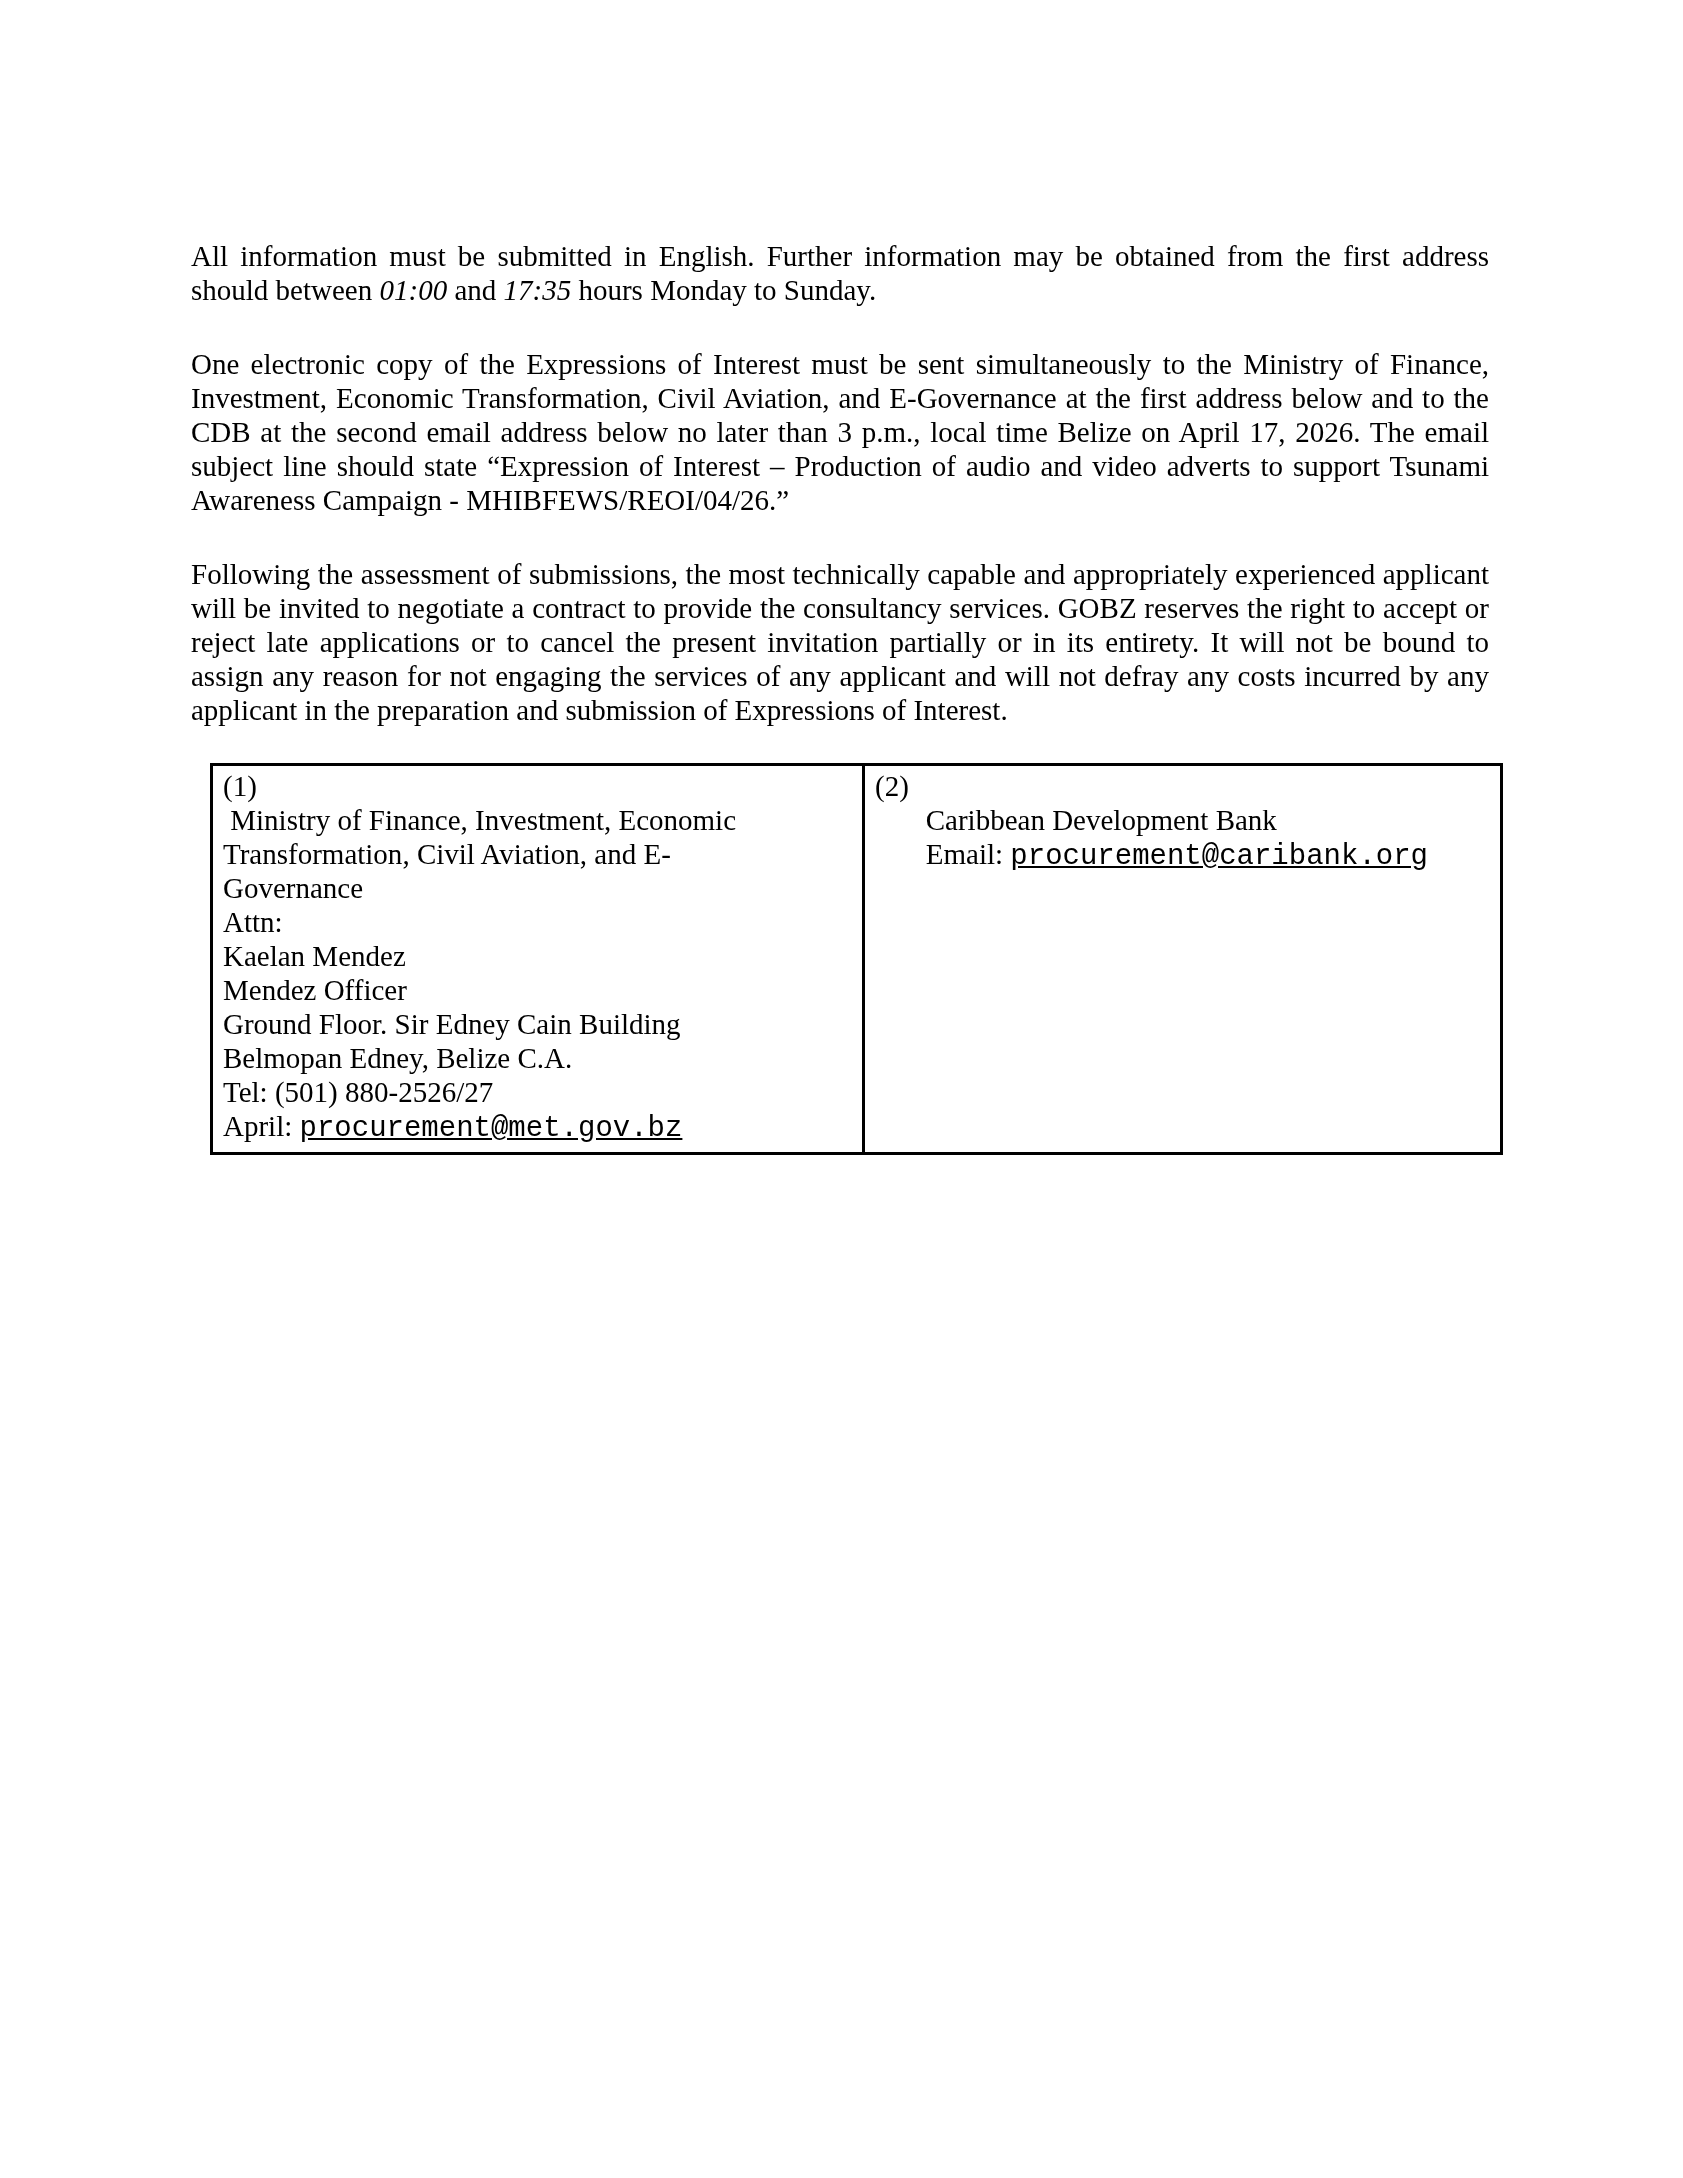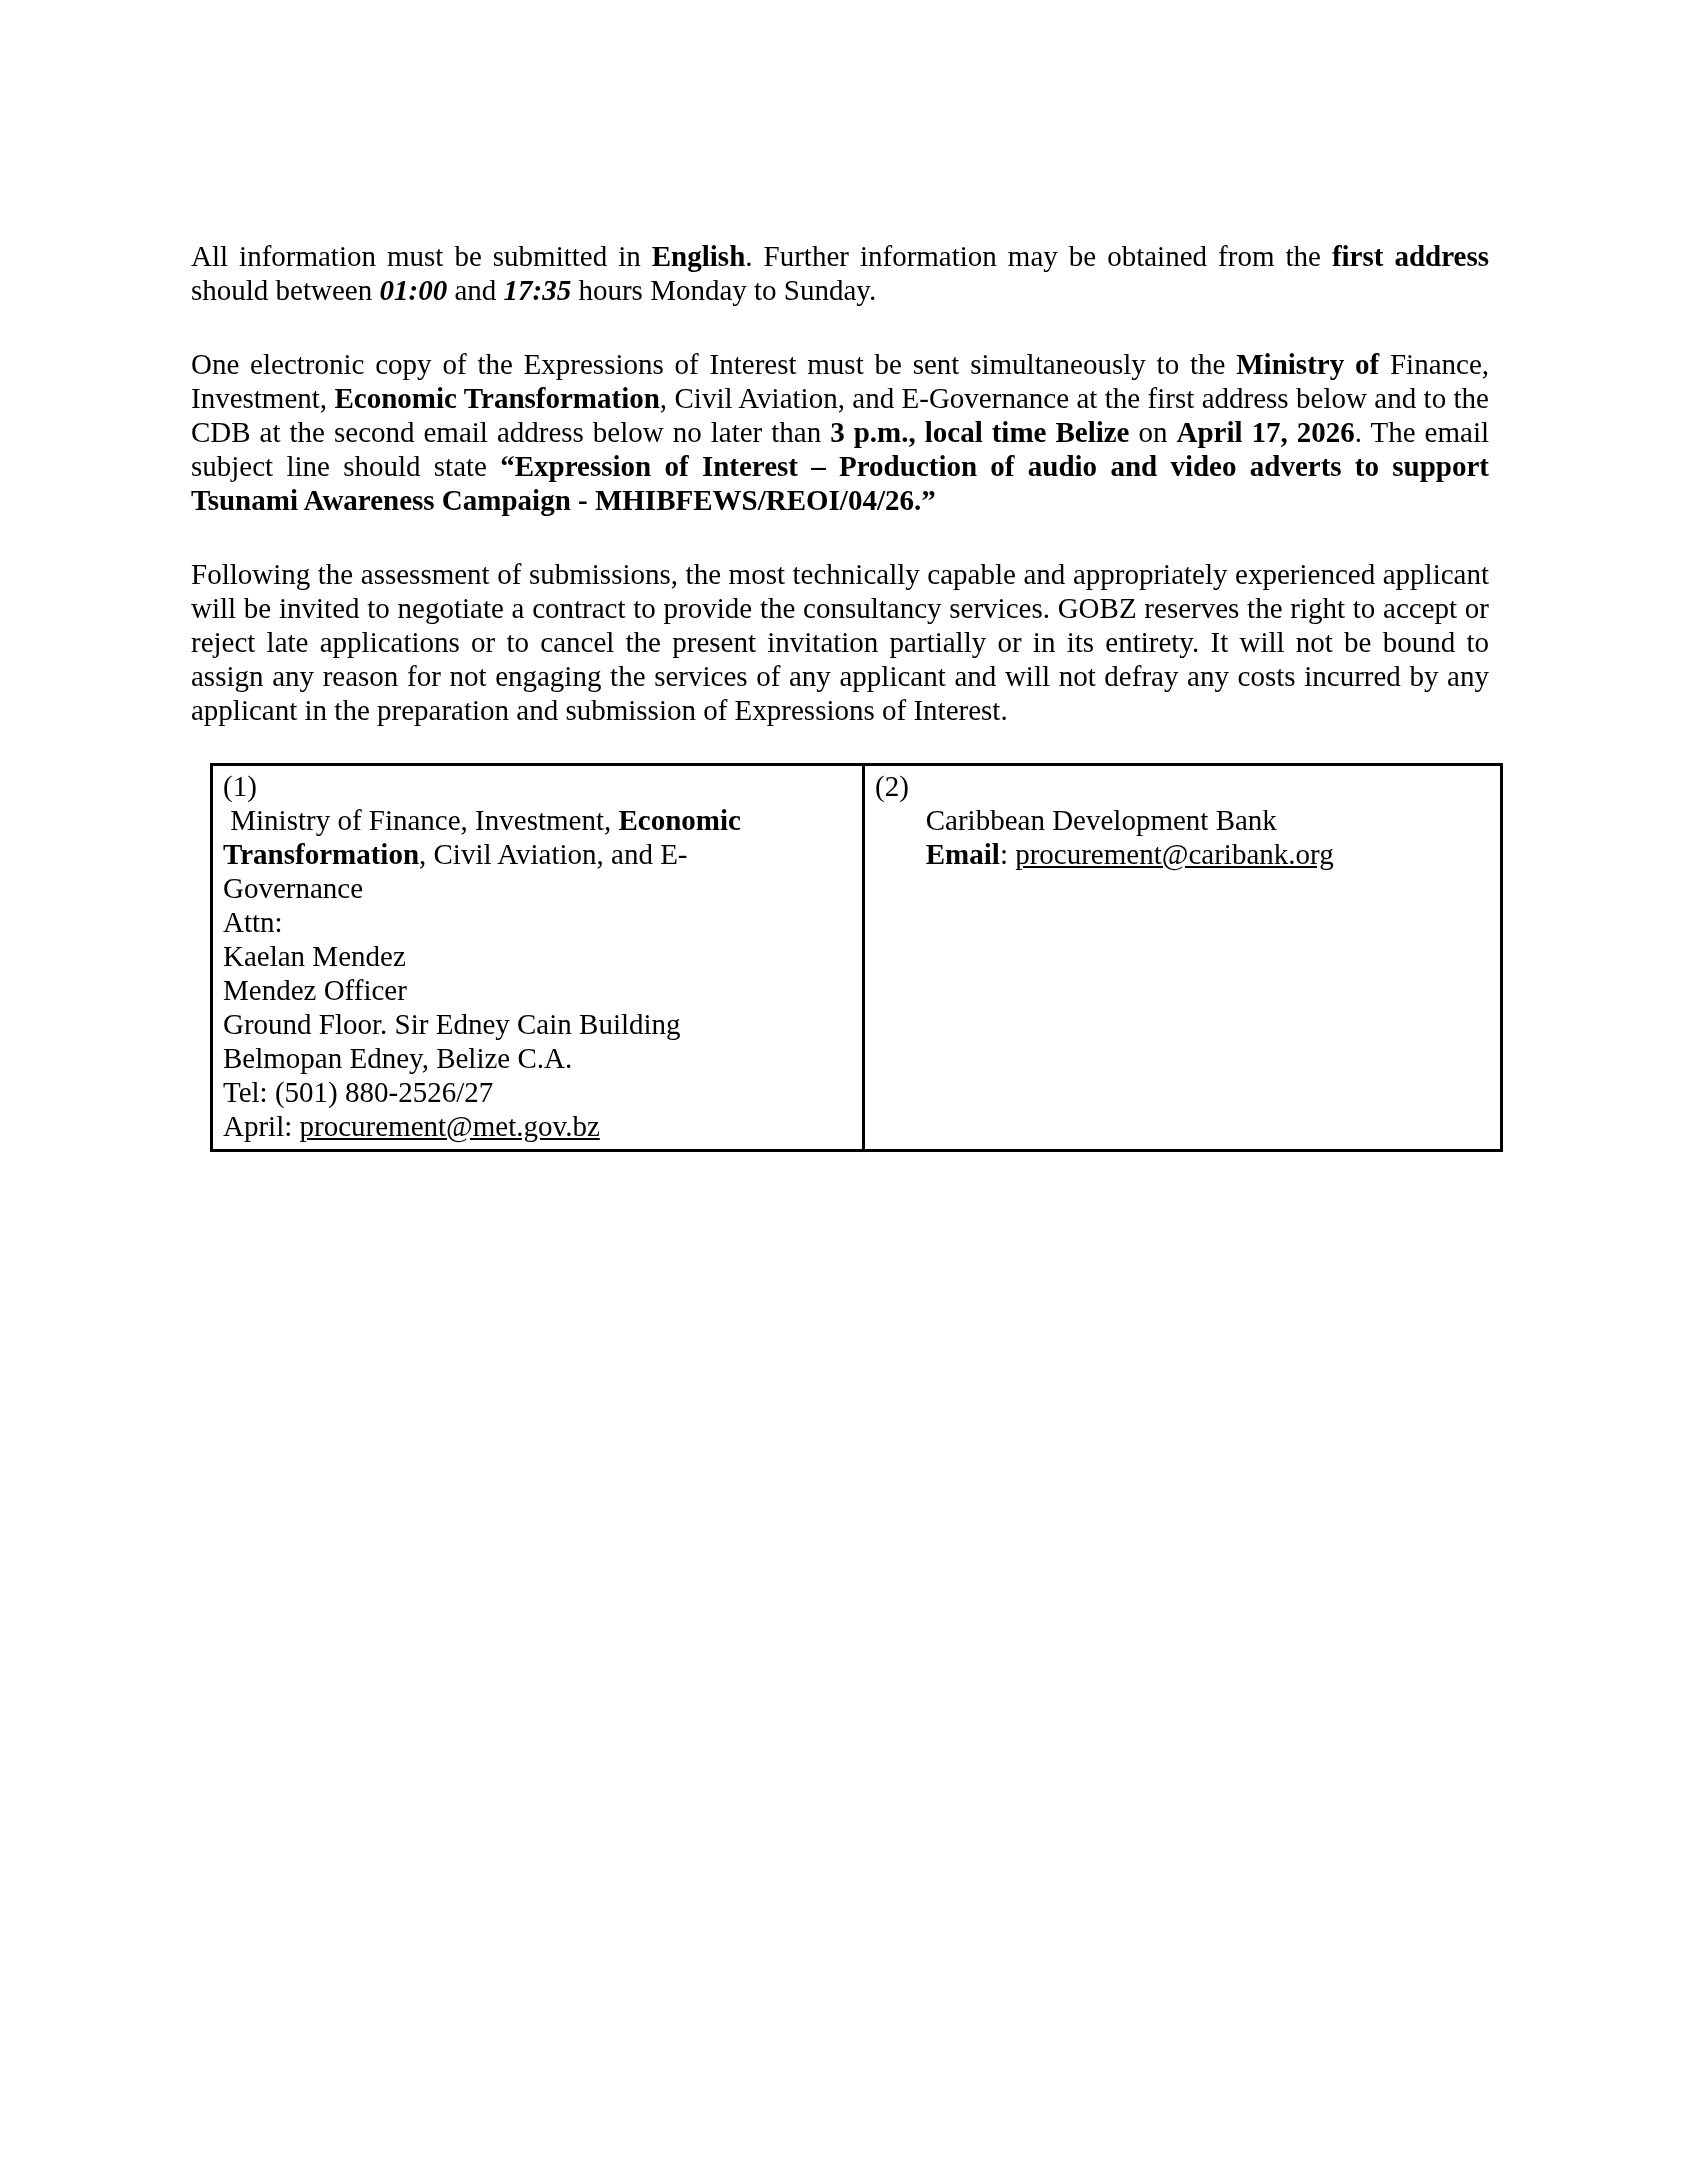--- a/index.html
+++ b/index.html
@@ -22,23 +22,23 @@
     top: 239px;
     width: 1298px;
     font-size: 29px;
     line-height: 34px;
   }
   .para {
     margin: 0 0 40px 0;
     text-align: justify;
     text-align-last: left;
   }
-  .b { font-weight: bold; }
+  .b { font-weight: normal; }
   .i { font-style: italic; }
-  .u { text-decoration: underline; }
+  .u { text-decoration: underline; font-family: Liberation Mono, monospace; }
   table.contact-table {
     border-collapse: collapse;
     table-layout: fixed;
     width: 1293px;
     margin-left: 19px;
     margin-top: -4px;
   }
   table.contact-table td {
     border: 3px solid #000000;
     vertical-align: top;

